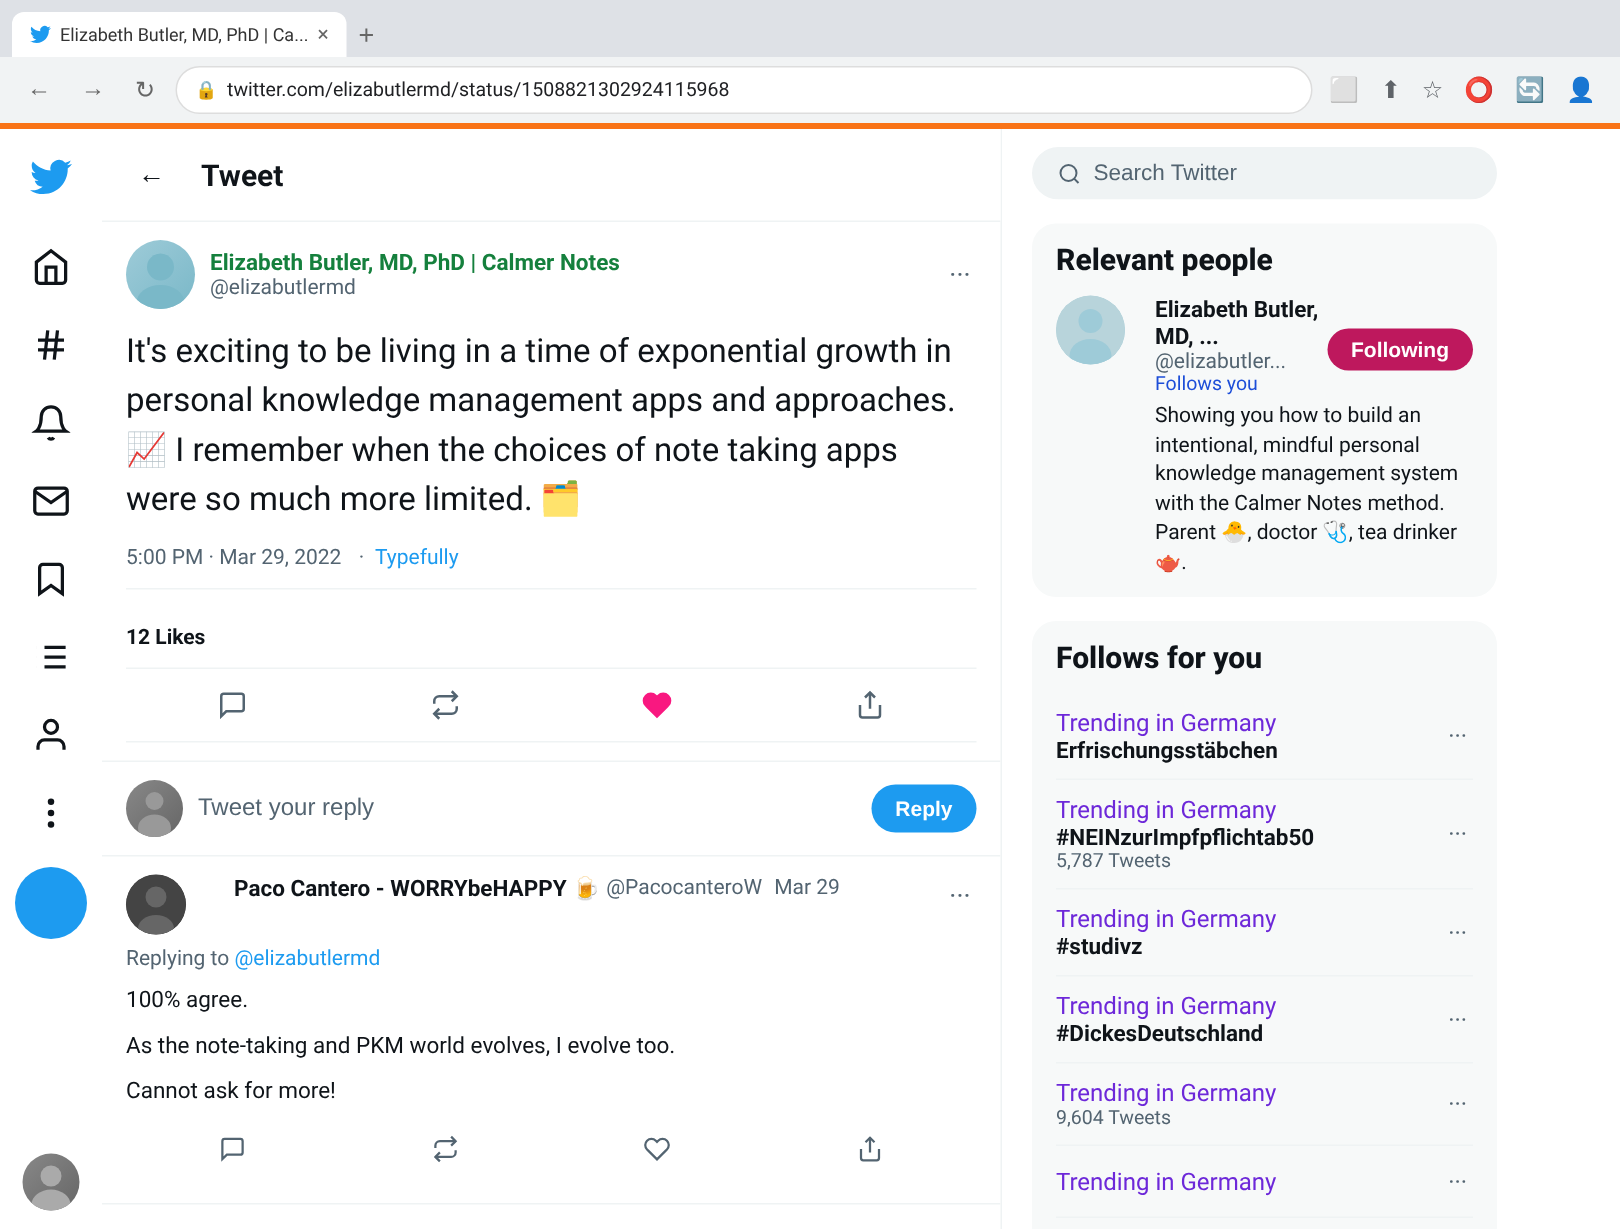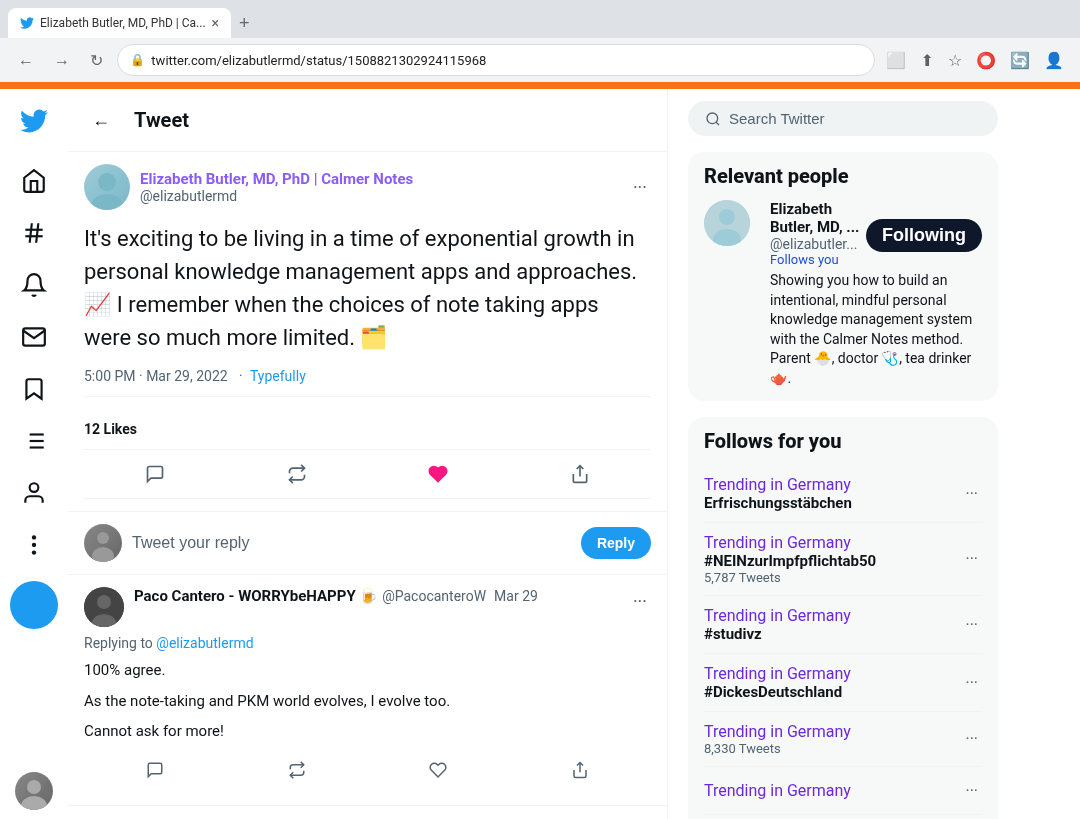--- a/index.html
+++ b/index.html
@@ -1,19 +1,19 @@
 <!DOCTYPE html>
 <html><head>
   <meta charset="utf-8">
   <style>
     * { box-sizing: border-box; margin: 0; padding: 0; }
     body { font-family: -apple-system, BlinkMacSystemFont, "Segoe UI", Roboto, sans-serif; background: #fff; overflow: hidden; }
 
     
-    .browser-chrome { background: #f1f3f4; border-bottom: 7px solid #f97316; }
+    .browser-chrome { background: #f1f3f4; border-bottom: 4px solid #f97316; }
     .browser-tab-bar { display: flex; align-items: center; padding: 8px 8px 0; height: 38px; background: #dee1e6; }
     .browser-tab { display: flex; align-items: center; background: #fff; border-radius: 8px 8px 0 0; padding: 0 12px; height: 30px; font-size: 12px; color: #333; gap: 6px; min-width: 180px; }
     .browser-tab .favicon { width: 14px; height: 14px; }
     .browser-tab .tab-title { flex: 1; overflow: hidden; white-space: nowrap; text-overflow: ellipsis; font-size: 12px; }
     .browser-tab .close-tab { color: #666; font-size: 14px; cursor: pointer; }
     .new-tab-btn { margin-left: 4px; background: none; border: none; font-size: 18px; color: #666; cursor: pointer; padding: 4px; }
     .browser-toolbar { display: flex; align-items: center; padding: 6px 12px; gap: 8px; background: #f1f3f4; height: 44px; }
     .nav-btn { background: none; border: none; color: #666; font-size: 16px; cursor: pointer; padding: 4px 6px; border-radius: 50%; }
     .address-bar { flex: 1; display: flex; align-items: center; background: #fff; border: 1px solid #ddd; border-radius: 20px; padding: 4px 12px; gap: 6px; height: 32px; }
     .address-bar .lock-icon { color: #5f6368; font-size: 12px; }
@@ -39,21 +39,21 @@
     .tweet-column { width: 600px; border-right: 1px solid #eff3f4; overflow-y: auto; }
     .tweet-header { display: flex; align-items: center; gap: 16px; padding: 12px 16px; border-bottom: 1px solid #eff3f4; position: sticky; top: 0; background: rgba(255,255,255,0.85); backdrop-filter: blur(4px); z-index: 10; }
     .back-btn { font-size: 18px; cursor: pointer; color: #0f1419; padding: 8px; border-radius: 50%; }
     .tweet-header-title { font-size: 20px; font-weight: 700; color: #0f1419; }
 
     
     .tweet-main { padding: 12px 16px; border-bottom: 1px solid #eff3f4; }
     .tweet-author-row { display: flex; align-items: center; gap: 10px; margin-bottom: 12px; }
     .author-avatar { width: 46px; height: 46px; border-radius: 50%; background: #ccc; overflow: hidden; flex-shrink: 0; }
     .author-info { flex: 1; }
-    .author-name { font-size: 15px; font-weight: 700; color: #8b5cf6; }
+    .author-name { font-size: 15px; font-weight: 700; color: #15803d; }
     .author-handle { font-size: 14px; color: #536471; }
     .more-btn { color: #536471; cursor: pointer; font-size: 18px; padding: 4px; border-radius: 50%; }
 
     .tweet-text { font-size: 22px; line-height: 1.5; color: #0f1419; margin-bottom: 14px; }
     .tweet-meta { font-size: 14px; color: #536471; margin-bottom: 12px; border-bottom: 1px solid #eff3f4; padding-bottom: 12px; }
     .tweet-meta span { margin-right: 4px; }
     .tweet-meta .meta-dot { margin: 0 4px; }
     .tweet-meta .via-text { color: #1d9bf0; }
 
     .tweet-likes-row { padding: 12px 0; border-bottom: 1px solid #eff3f4; font-size: 14px; color: #0f1419; }
@@ -69,21 +69,21 @@
     .reply-avatar { width: 38px; height: 38px; border-radius: 50%; background: #8b8b8b; overflow: hidden; flex-shrink: 0; }
     .reply-input { flex: 1; border: none; outline: none; font-size: 16px; color: #0f1419; background: transparent; }
     .reply-input::placeholder { color: #536471; }
     .reply-btn { background: #1d9bf0; color: #fff; border: none; border-radius: 20px; padding: 8px 16px; font-size: 14px; font-weight: 700; cursor: pointer; }
 
     
     .reply-tweet { padding: 12px 16px; border-bottom: 1px solid #eff3f4; }
     .reply-author-row { display: flex; align-items: flex-start; gap: 10px; margin-bottom: 8px; }
     .reply-author-avatar { width: 40px; height: 40px; border-radius: 50%; background: #555; overflow: hidden; flex-shrink: 0; }
     .reply-author-info { flex: 1; }
-    .reply-author-name { font-size: 15px; font-weight: 700; color: #0f1419; }
+    .reply-author-name { font-size: 15px; font-weight: 700; color: #0f1419; margin-left: 22px; }
     .reply-author-handle { font-size: 14px; color: #536471; }
     .reply-date { font-size: 14px; color: #536471; margin-left: 4px; }
     .replying-to { font-size: 14px; color: #536471; margin-bottom: 8px; }
     .replying-to span { color: #1d9bf0; }
     .reply-text-content { font-size: 15px; color: #0f1419; line-height: 1.5; margin-bottom: 8px; }
     .reply-actions { display: flex; justify-content: space-around; padding: 4px 0; }
     .reply-action-btn { color: #536471; cursor: pointer; font-size: 18px; padding: 6px 10px; border-radius: 50px; }
 
     
     .right-sidebar { width: 350px; padding: 12px 20px; overflow-y: auto; }
@@ -95,21 +95,21 @@
     .sidebar-section-title { font-size: 20px; font-weight: 800; color: #0f1419; margin-bottom: 12px; }
 
     
     .relevant-person { display: flex; align-items: flex-start; gap: 20px; }
     .rp-avatar { width: 46px; height: 46px; border-radius: 50%; background: #9ecbd8; overflow: hidden; flex-shrink: 0; }
     .rp-info { flex: 1; }
     .rp-name { font-size: 15px; font-weight: 700; color: #0f1419; }
     .rp-handle { font-size: 14px; color: #536471; }
     .rp-follows { font-size: 13px; color: #1d4ed8; margin-bottom: 4px; }
     .rp-bio { font-size: 14px; color: #0f1419; line-height: 1.4; }
-    .following-btn { background: #0f172a; color: #fff; border: none; border-radius: 20px; padding: 6px 16px; font-size: 18px; font-weight: 700; cursor: pointer; white-space: nowrap; }
+    .following-btn { background: #be185d; color: #fff; border: none; border-radius: 20px; padding: 6px 16px; font-size: 14px; font-weight: 700; cursor: pointer; white-space: nowrap; }
 
     
     .trend-item { padding: 10px 0; border-bottom: 1px solid #eff3f4; display: flex; align-items: center; justify-content: space-between; }
     .trend-item:last-child { border-bottom: none; }
     .trend-info { flex: 1; }
     .trend-location { font-size: 16px; color: #6d28d9; }
     .trend-name { font-size: 15px; font-weight: 700; color: #0f1419; }
     .trend-count { font-size: 13px; color: #536471; }
     .trend-more-btn { color: #536471; cursor: pointer; font-size: 16px; padding: 4px; border-radius: 50%; }
 
@@ -431,21 +431,21 @@
     <div class="trend-info">
       <div class="trend-location">Trending in Germany</div>
       <div class="trend-name">#DickesDeutschland</div>
 
     </div>
     <span class="trend-more-btn">···</span>
   </div>
             <div class="trend-item">
     <div class="trend-info">
       <div class="trend-location">Trending in Germany</div>
-      <div class="trend-count">8,330 Tweets</div>
+      <div class="trend-count">9,604 Tweets</div>
     </div>
     <span class="trend-more-btn">···</span>
   </div>
             <div class="trend-item">
     <div class="trend-info">
       <div class="trend-location">Trending in Germany</div>
 
     </div>
     <span class="trend-more-btn">···</span>
   </div>

